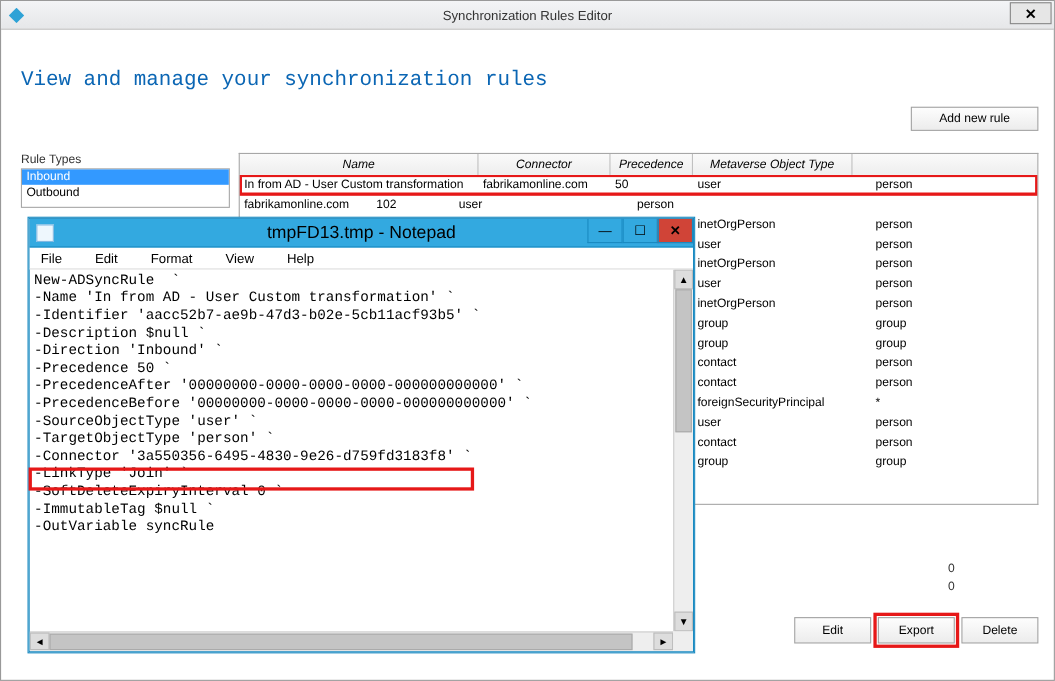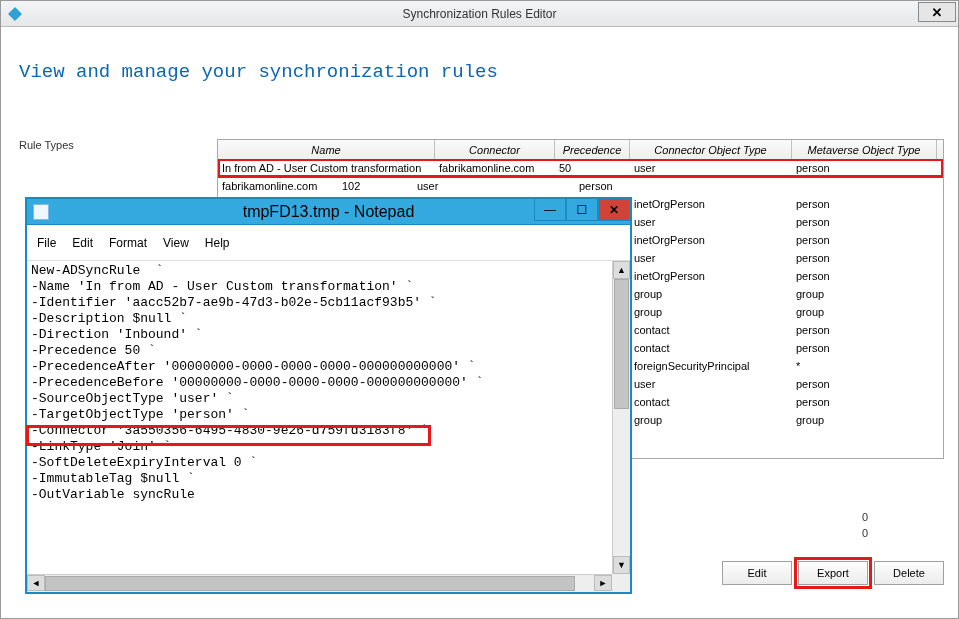--- a/index.html
+++ b/index.html
@@ -233,25 +233,25 @@
     background: #33a9e0;
     color: #000;
   }
   .np-winbtns .close {
     background: #d04437;
     color: #000;
     font-weight: bold;
   }
 
   .np-menu {
-    height: 36px;
+    height: 20px;
     background: #fff;
     border-bottom: 1px solid #ddd;
     display: flex;
-    gap: 4px;
+    gap: 18px;
     padding-left: 4px;
     font-size: 12px;
     align-items: center;
   }
   .np-menu span { padding: 2px 6px; }
 
   .np-body {
     flex: 1;
     position: relative;
     overflow: hidden;
@@ -346,32 +346,36 @@
         </svg>
     </div>
     <div class="outer-title">Synchronization Rules Editor</div>
     <div class="outer-close">✕</div>
   </div>
 
   <div class="content">
     <div class="heading">View and manage your synchronization rules</div>
   </div>
 
+  <div class="add-rule-btn">Add new rule</div>
 
   <div class="twopane">
     <div class="rule-types-pane">
       <div class="rule-types-label">Rule Types</div>
+      <div class="rule-types-list">
+        <div class="selected">Inbound</div>
+        <div>Outbound</div>
+      </div>
     </div>
 
     <div class="grid-pane">
       <div class="grid-header">
         <div class="col col-name">Name</div>
         <div class="col col-conn">Connector</div>
         <div class="col col-prec">Precedence</div>
-        <div class="col col-cot">Connector Object Type</div>
         <div class="col col-mot">Metaverse Object Type</div>
       </div>
       <div class="grid-body" id="grid-body">
           <div class="grid-row highlighted">
             <div class="cell col-name">In from AD - User Custom transformation</div>
             <div class="cell col-conn">fabrikamonline.com</div>
             <div class="cell col-prec">50</div>
             <div class="cell col-cot">user</div>
             <div class="cell col-mot">person</div>
           </div>

